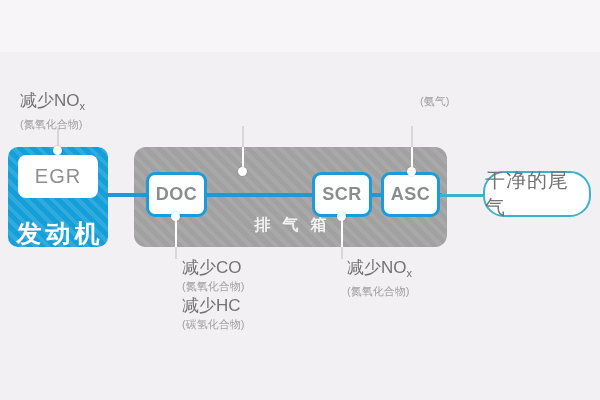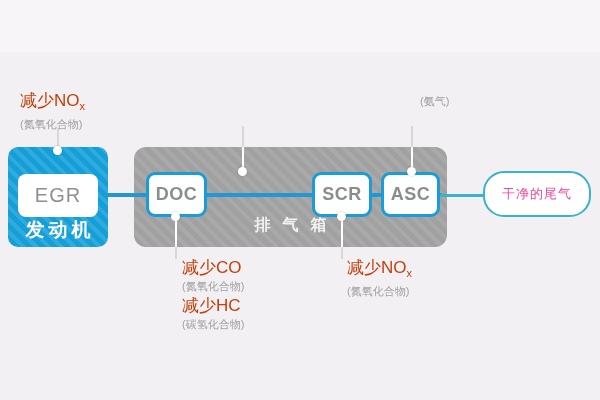--- a/index.html
+++ b/index.html
@@ -19,21 +19,21 @@
     z-index:1;
   }
   .exhaust-box{
     position:absolute;left:134px;top:147px;width:313px;height:100px;
     border-radius:12px;background-color:#a2a1a2;
     background-image:repeating-linear-gradient(45deg,rgba(255,255,255,0.09) 0 4px,rgba(255,255,255,0) 4px 9px);
     z-index:1;
   }
   .engine-caption{
     position:absolute;left:0;top:70px;width:100%;text-align:center;
-    color:#ffffff;font-weight:bold;font-size:19px;letter-spacing:4px;text-indent:4px;
+    color:#ffffff;font-weight:bold;font-size:25px;letter-spacing:4px;text-indent:4px;
   }
   .exhaust-caption{
     position:absolute;left:0;top:68px;width:100%;text-align:center;
     color:#f2f2f2;font-weight:bold;font-size:16px;letter-spacing:12px;text-indent:12px;
   }
 
   
   .unit{
     position:absolute;top:172px;height:45px;box-sizing:border-box;
     background:#fdfefe;border:3px solid #1b9cd9;border-radius:9px;
@@ -41,27 +41,27 @@
     color:#8c8c8c;font-size:18px;letter-spacing:0.5px;z-index:3;font-weight:bold;
   }
   .unit-doc{left:146px;width:61px;}
   .unit-dpf{left:213px;width:60px;}
   .unit-scr{left:312px;width:60px;}
   .unit-asc{left:381px;width:59px;}
   .egr-box{
     position:absolute;left:10px;top:8px;width:80px;height:43px;
     background:#ffffff;border-radius:8px;
     display:flex;align-items:center;justify-content:center;
-    color:#8f8f8f;font-size:20px;letter-spacing:1px;margin-top:19px;
+    color:#8f8f8f;font-size:20px;letter-spacing:1px;
   }
   .clean-box{
     position:absolute;left:483px;top:171px;width:108px;height:46px;box-sizing:border-box;
     background:#ffffff;border:2.5px solid #38b3c9;border-radius:21px;
     display:flex;align-items:center;justify-content:center;
-    color:#ec4899;font-size:13px;letter-spacing:1px;z-index:3;
+    color:#737373;font-size:20px;letter-spacing:1px;z-index:3;
   }
 
   
   .hline{position:absolute;z-index:2;}
   .hline-blue{left:104px;top:193px;width:338px;height:3.5px;background:#1f98d4;}
   .hline-teal{left:440px;top:193.5px;width:43px;height:3px;background:#38b3c9;}
 
   .vline{position:absolute;width:2px;z-index:2;}
   .vl-egr{left:57px;top:128px;height:23px;background:linear-gradient(#d9d6d9 0 19px,#ffffff 19px 100%);}
   .vl-dpf{left:242px;top:126px;height:46px;background:linear-gradient(#d9d6d9 0 21px,#ffffff 21px 100%);}
@@ -74,21 +74,21 @@
     box-shadow:0 0 2px rgba(0,0,0,0.25);z-index:4;
   }
   .dot-egr{left:53px;top:146px;}
   .dot-dpf{left:238px;top:167px;}
   .dot-asc{left:407px;top:167px;}
   .dot-doc{left:171px;top:212px;}
   .dot-scr{left:337px;top:212px;}
 
   
   .ann{position:absolute;z-index:2;}
-  .ann-main{color:#c2410c;font-size:17px;line-height:18px;white-space:nowrap;}
+  .ann-main{color:#737373;font-size:17px;line-height:18px;white-space:nowrap;}
   .ann-main sub{font-size:11px;}
   .ann-detail{color:#a2a2a2;font-size:11px;line-height:13px;margin-top:3px;white-space:nowrap;}
   .ann-top-nox{left:20px;top:92px;}
   .ann-top-pm{left:248px;top:92px;}
   .ann-top-nh3{left:420px;top:92px;}
   .ann-bot-co{left:182px;top:259px;}
   .ann-bot-hc{left:182px;top:297px;}
   .ann-bot-nox{left:347px;top:259px;}
 </style>
 </head>

